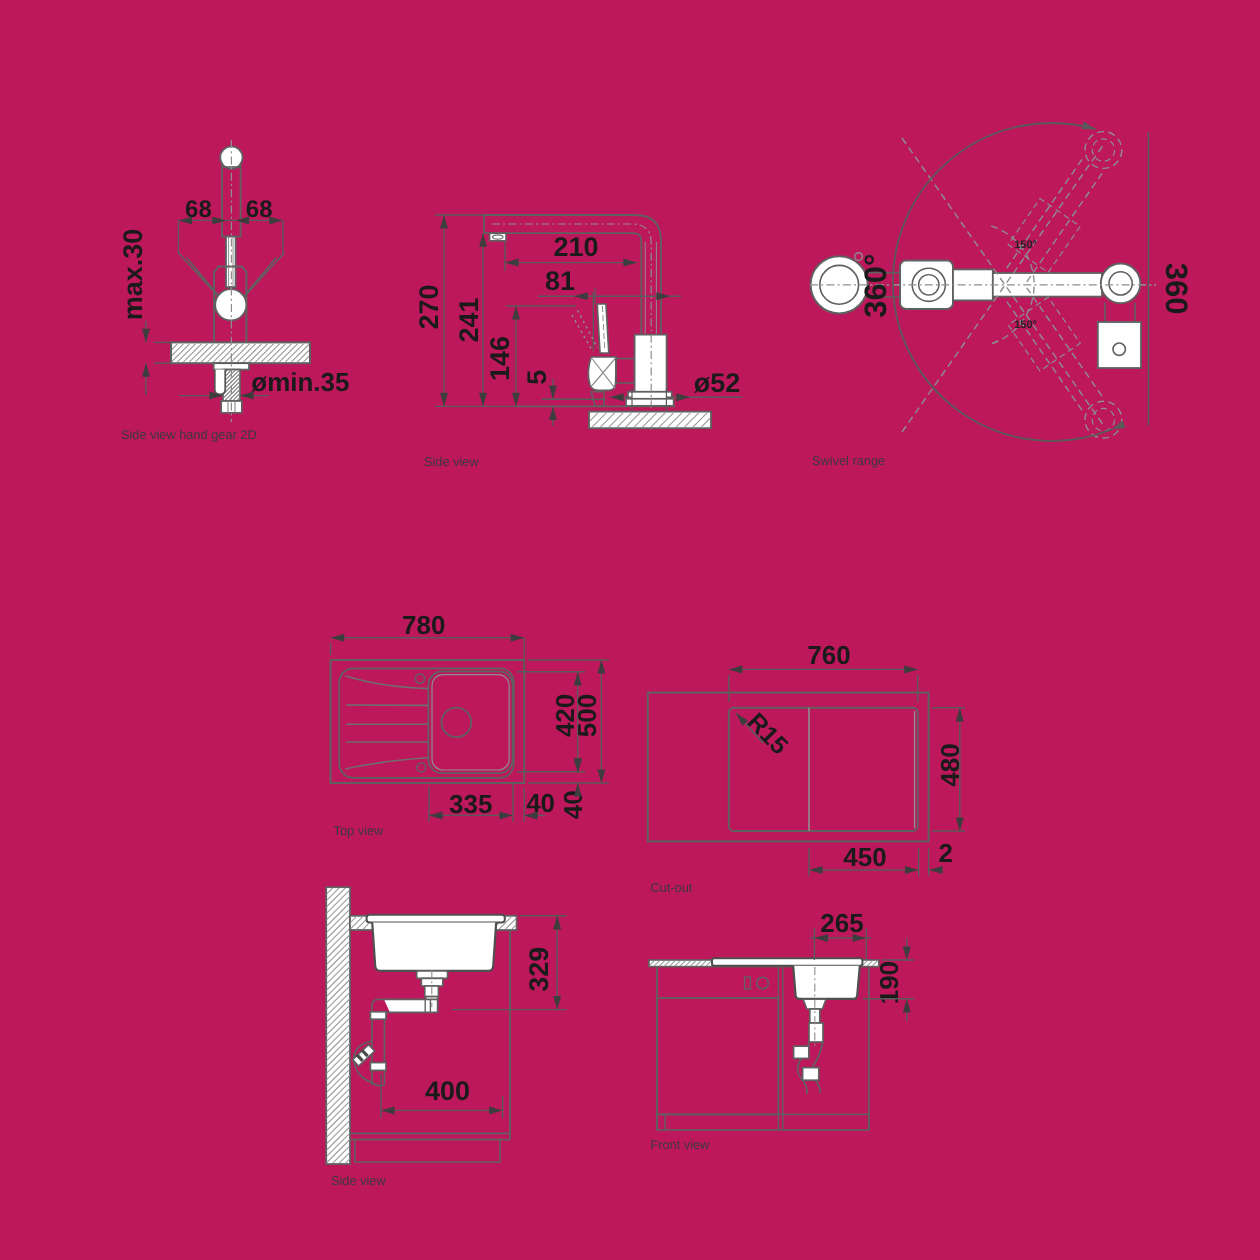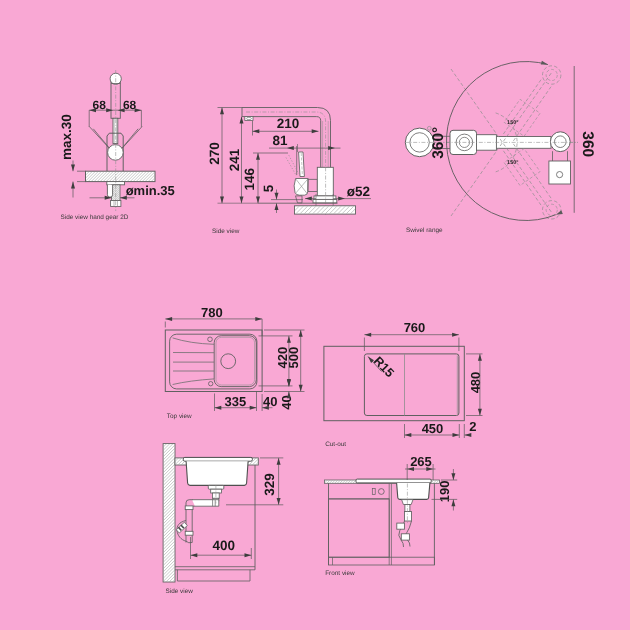--- a/index.html
+++ b/index.html
@@ -1,16 +1,16 @@
 <!DOCTYPE html>
 <html><head>
 <meta charset="utf-8">
 <style>
 html,body{margin:0;padding:0;background:#ffffff;}
-#page{width:630px;height:630px;position:relative;background:#f9a8d4;overflow:hidden;}
+#page{width:630px;height:630px;position:relative;background:#be185d;overflow:hidden;}
 svg{font-family:"Liberation Sans",sans-serif;text-rendering:geometricPrecision;-webkit-font-smoothing:antialiased;}
 </style>
 </head>
 <body>
 
 <div id="page">
 <svg width="630" height="630" viewBox="0 0 630 630">
 
 <rect x="111.0" y="81.5" width="9.3" height="36.8" stroke="#606060" stroke-width="0.9" fill="none"></rect>
 

